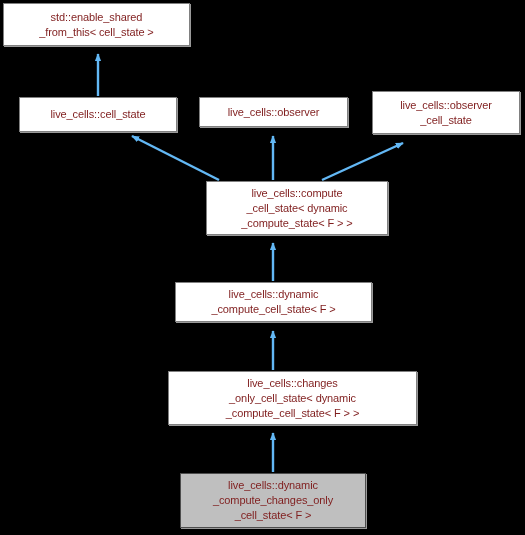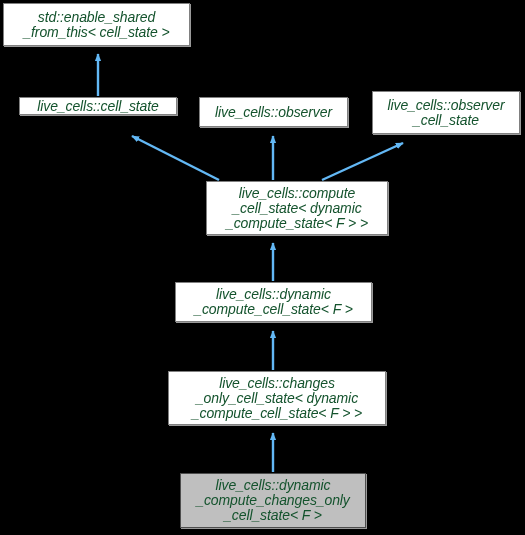--- a/index.html
+++ b/index.html
@@ -26,27 +26,26 @@
   .node {
     position: absolute;
     box-sizing: border-box;
     background: #ffffff;
     border: 1px solid #808080;
     box-shadow: 1px 1px 0 0 #9a9a9a;
     display: flex;
     align-items: center;
     justify-content: center;
     text-align: center;
-    color: #14532d;
-    font-size: 14px;
+    color: #7f1d1d;
+    font-size: 11px;
     line-height: 15px;
     letter-spacing: -0.1px;
     white-space: pre-line;
     z-index: 2;
-    font-style: italic;
   }
   .node.highlight {
     background: #bfbfbf;
     border: 1px solid #4d4d4d;
   }
   .node-label {
     display: block;
     padding: 0 4px;
     white-space: pre-line;
   }
@@ -76,21 +75,21 @@
     <line x1="273" y1="370" x2="273" y2="331" stroke="#63b8f5" stroke-width="2.4" marker-end="url(#arrowhead)"></line>
 
     <line x1="273" y1="472" x2="273" y2="433" stroke="#63b8f5" stroke-width="2.4" marker-end="url(#arrowhead)"></line>
   </svg>
 
   <div class="node" style="left: 3px; top: 3px; width: 187px; height: 43px;">
     <span class="node-label">std::enable_shared
 _from_this&lt; cell_state &gt;</span>
   </div>
 
-  <div class="node" style="left: 19px; top: 97px; width: 158px; height: 18px;">
+  <div class="node" style="left: 19px; top: 97px; width: 158px; height: 35px;">
     <span class="node-label">live_cells::cell_state</span>
   </div>
 
   <div class="node" style="left: 199px; top: 97px; width: 149px; height: 30px;">
     <span class="node-label">live_cells::observer</span>
   </div>
 
   <div class="node" style="left: 372px; top: 91px; width: 148px; height: 43px;">
     <span class="node-label">live_cells::observer
 _cell_state</span>
@@ -100,21 +99,21 @@
     <span class="node-label">live_cells::compute
 _cell_state&lt; dynamic
 _compute_state&lt; F &gt; &gt;</span>
   </div>
 
   <div class="node" style="left: 175px; top: 282px; width: 197px; height: 40px;">
     <span class="node-label">live_cells::dynamic
 _compute_cell_state&lt; F &gt;</span>
   </div>
 
-  <div class="node" style="left: 168px; top: 371px; width: 218px; height: 54px;">
+  <div class="node" style="left: 168px; top: 371px; width: 249px; height: 54px;">
     <span class="node-label">live_cells::changes
 _only_cell_state&lt; dynamic
 _compute_cell_state&lt; F &gt; &gt;</span>
   </div>
 
   <div class="node highlight" style="left: 180px; top: 473px; width: 186px; height: 55px;">
     <span class="node-label">live_cells::dynamic
 _compute_changes_only
 _cell_state&lt; F &gt;</span>
   </div>

